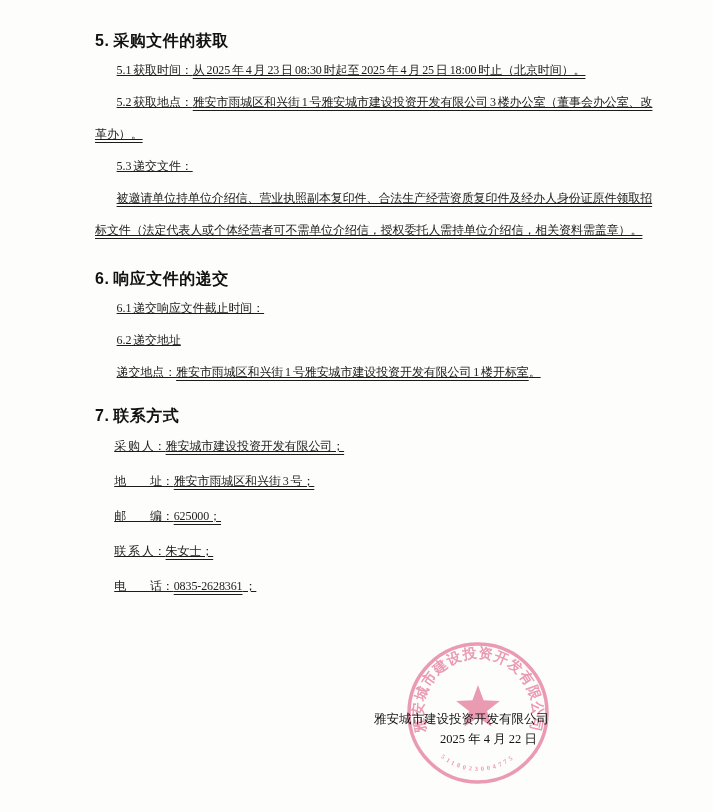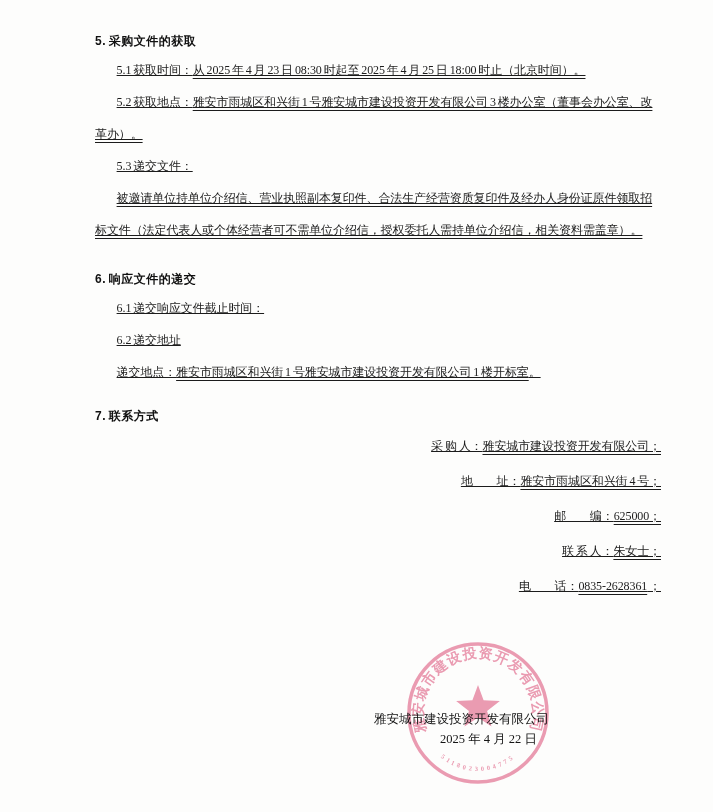--- a/index.html
+++ b/index.html
@@ -18,40 +18,40 @@
     left: 95px;
     top: 28px;
     width: 566px;
     font-size: 12px;
     letter-spacing: -0.1px;
     word-spacing: -1px;
   }
   h2.sec {
     font-family: "Liberation Sans", sans-serif;
     font-weight: 700;
-    font-size: 12px;
+    font-size: 16px;
     line-height: 26px;
     margin: 0;
     color: #111;
     letter-spacing: 0.5px;
   }
   h2.sec.mt6 { margin-top: 20px; }
   h2.sec.mt8 { margin-top: 15px; }
   p.line {
     margin: 0;
     line-height: 32px;
     text-indent: 1.8em;
     text-decoration: underline;
   }
   .u {
     text-decoration: underline;
     text-underline-offset: 4px;
     text-decoration-thickness: 1px;
   }
-  .contact p.line { line-height: 35px; text-indent: 1.6em; text-align: right; }
+  .contact p.line { line-height: 35px; text-indent: 1.6em; }
   .signature {
     position: absolute;
     z-index: 2;
     font-size: 12.5px;
     color: #141414;
   }
   .sig-company { left: 374px; top: 711px; }
   .sig-date    { left: 440px; top: 731px; }
   .seal {
     position: absolute;
@@ -91,21 +91,21 @@
 
     <p class="line">6.2 递交地址</p>
 
     <p class="line"><span>递交地点：</span><span class="u">雅安市雨城区和兴街 1 号雅安城市建设投资开发有限公司 1 楼开标室</span><span>。</span></p>
 
     <h2 class="sec mt8">7. 联系方式</h2>
 
     <div class="contact">
       <p class="line"><span>采 购 人：</span><span class="u">雅安城市建设投资开发有限公司；</span><span></span></p>
 
-      <p class="line"><span>地　　址：</span><span class="u">雅安市雨城区和兴街 4 号；</span><span></span></p>
+      <p class="line"><span>地　　址：</span><span class="u">雅安市雨城区和兴街 3 号；</span><span></span></p>
 
       <p class="line"><span>邮　　编：</span><span class="u">625000；</span><span></span></p>
 
       <p class="line"><span>联 系 人：</span><span class="u">朱女士；</span><span></span></p>
 
       <p class="line"><span>电　　话：</span><span class="u">0835-2628361</span><span> ；</span></p>
     </div>
   </div>
 
   <svg class="seal" width="152" height="150" viewBox="0 0 152 150" xmlns="http://www.w3.org/2000/svg">

